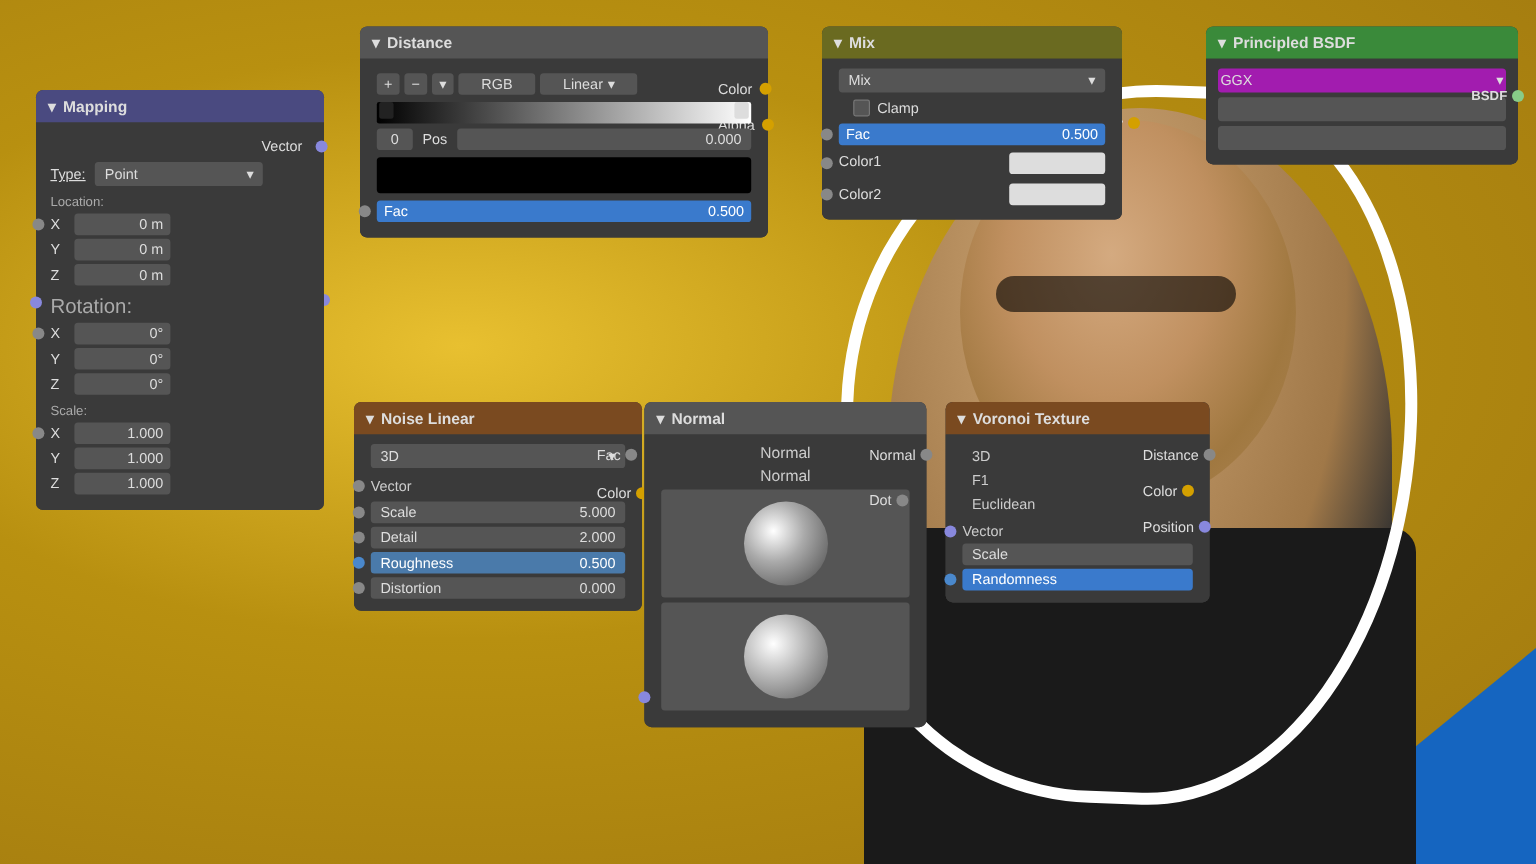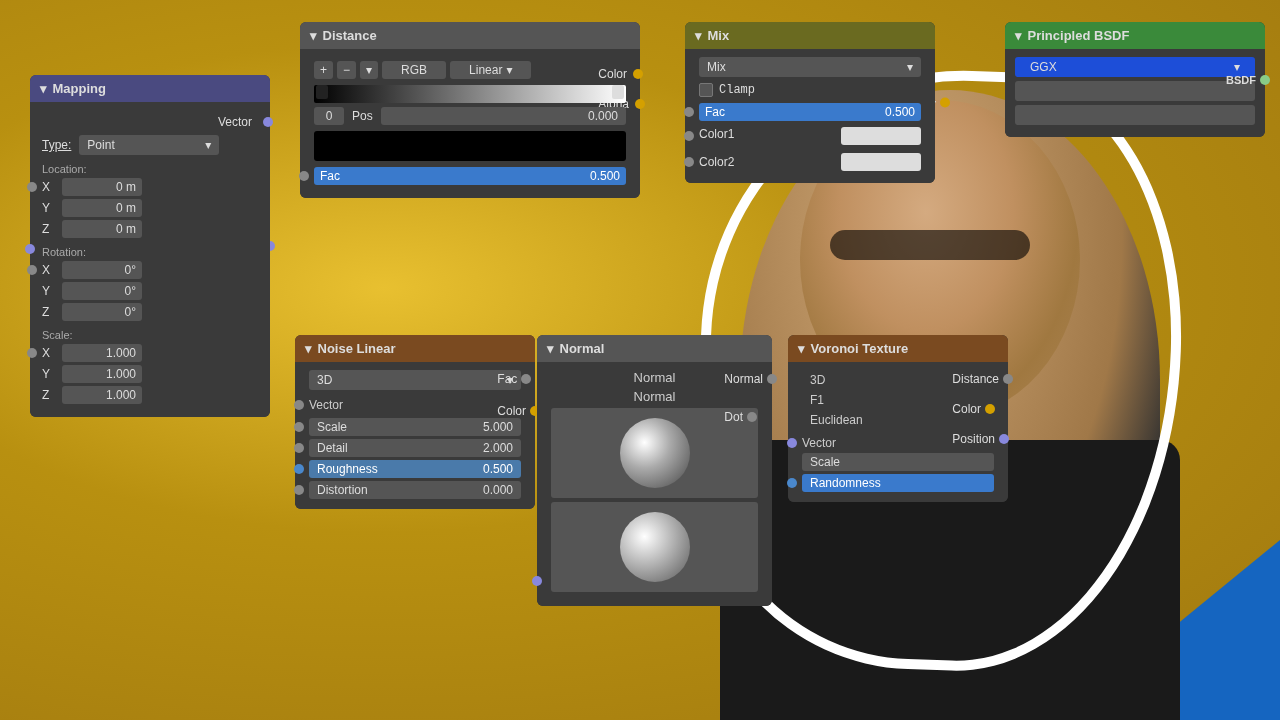--- a/index.html
+++ b/index.html
@@ -202,22 +202,21 @@
       justify-content: space-between;
       color: #fff;
       margin: 3px 0;
     }
 
     
     .checkbox-row {
       display: flex;
       align-items: center;
       gap: 6px;
-      margin: 4px 0;
-      font-family: Liberation Mono, monospace;
+      margin: 4px 12px;
     }
     .checkbox {
       width: 14px;
       height: 14px;
       background: #555;
       border-radius: 2px;
       border: 1px solid #777;
     }
 
     
@@ -324,21 +323,21 @@
           <span style="width:20px;">Y</span>
           <div class="input-field" style="display:inline-block;text-align:right;"><span>0 m</span></div>
         </div>
         <div class="input-row">
           <span style="width:20px;">Z</span>
           <div class="input-field" style="display:inline-block;text-align:right;"><span>0 m</span></div>
         </div>
       </div>
 
       <div style="margin-top:8px;">
-        <div style="color:#aaa; font-size:11px; margin-bottom:3px;">Rotation:</div>
+        <div style="color:#aaa; font-size:17px; margin-bottom:3px;">Rotation:</div>
         <div class="input-row">
           <div style="width:10px;height:10px;border-radius:50%;background:#888;position:absolute;left:-15px;"></div>
           <span style="width:20px;">X</span>
           <div class="input-field" style="display:inline-block;text-align:right;"><span>0°</span></div>
         </div>
         <div class="input-row">
           <span style="width:20px;">Y</span>
           <div class="input-field" style="display:inline-block;text-align:right;"><span>0°</span></div>
         </div>
         <div class="input-row">
@@ -475,21 +474,21 @@
   <div class="node-panel bsdf-node" style="background:#3a3a3a;">
     <div class="node-header" style="background:#3a8a3a;">
       <span>▾</span>
       <span>Principled BSDF</span>
       <div style="position:absolute;right:-5px;top:50%;transform:translateY(-50%);display:flex;align-items:center;gap:4px;">
         <span style="font-size:11px;">BSDF</span>
         <div style="width:10px;height:10px;border-radius:50%;background:#88cc88;"></div>
       </div>
     </div>
     <div class="node-body" style="padding:8px 10px;">
-      <div style="background:#1d4ed8;border-radius:3px;padding:3px 15px;margin-bottom:4px;display:flex;justify-content:space-between;">
+      <div style="background:#a21caf;border-radius:3px;padding:3px 2px;margin-bottom:4px;display:flex;justify-content:space-between;">
         <span>GGX</span>
         <span>▾</span>
       </div>
       <div style="background:#555;border-radius:3px;padding:3px 6px;margin-bottom:4px;">
         <span>&nbsp;</span>
       </div>
 
       <div style="background:#555;border-radius:3px;padding:3px 6px;margin-bottom:4px;">
         <span>&nbsp;</span>
       </div>

